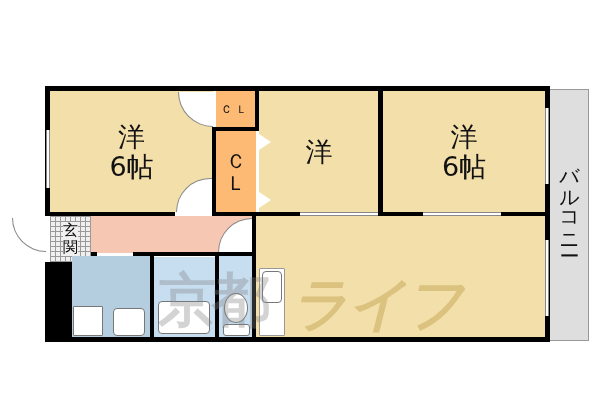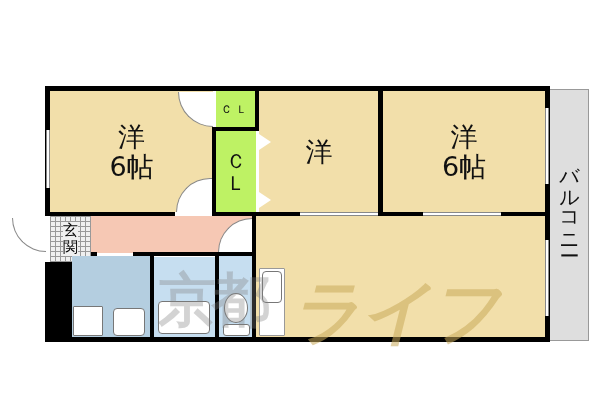--- a/index.html
+++ b/index.html
@@ -1,34 +1,34 @@
 <!DOCTYPE html>
 <html><head>
 <meta charset="utf-8">
 <style>
   html, body { margin:0; padding:0; background:#ffffff; }
   body { width:600px; height:400px; position:relative; overflow:hidden; font-family:"DejaVu Sans", sans-serif; }
   .abs { position:absolute; box-sizing:border-box; }
   .wall { background:#000; }
   .room { display:flex; flex-direction:column; align-items:center; justify-content:center; color:#111; }
   .yellow { background:#f2dfaa; }
-  .purple { background:#bef264; }
+  .purple { background:#fdba74; }
   .pink { background:#f6c8b4; }
   .blue { background:#b4cee0; }
   .lblue { background:#c6def0; }
   .gray { background:#dedede; }
   .label-big { font-size:27px; line-height:30px; letter-spacing:0px; }
   .label-cl-small { font-size:11px; letter-spacing:4px; }
   .label-cl { font-size:20px; line-height:22px; }
   .door-swing { border:1px solid #888; background:#fff; }
   .window { background:#fff; border-top:1px solid #888; border-bottom:1px solid #888; }
   .vwindow { background:#fff; border-left:1px solid #888; border-right:1px solid #888; }
   .fixture { border:1.5px solid #777; background:#fff; border-radius:4px; }
   .watermark { color:rgba(130,130,130,0.35); font-weight:bold; font-size:58px; letter-spacing:-4px; font-family:"DejaVu Sans", sans-serif; white-space:nowrap; }
-  .watermark2 { color:rgba(200,170,90,0.55); font-weight:bold; font-style:italic; font-size:70px; letter-spacing:-2px; font-family:"DejaVu Sans", sans-serif; white-space:nowrap; }
+  .watermark2 { color:rgba(200,170,90,0.55); font-weight:bold; font-style:italic; font-size:58px; letter-spacing:-2px; font-family:"DejaVu Sans", sans-serif; white-space:nowrap; }
   .vert { writing-mode:vertical-rl; text-orientation:upright; }
 </style>
 </head>
 <body>
 
 <div class="abs gray" style="left:548px;top:89px;width:41px;height:252px;border:1px solid #999;">
   <div class="abs vert" style="left:8px;top:64px;font-size:20px;color:#111;">バルコニー</div>
 </div>
 
 <div class="abs wall" style="left:45px;top:86px;width:505px;height:5px;"></div>

